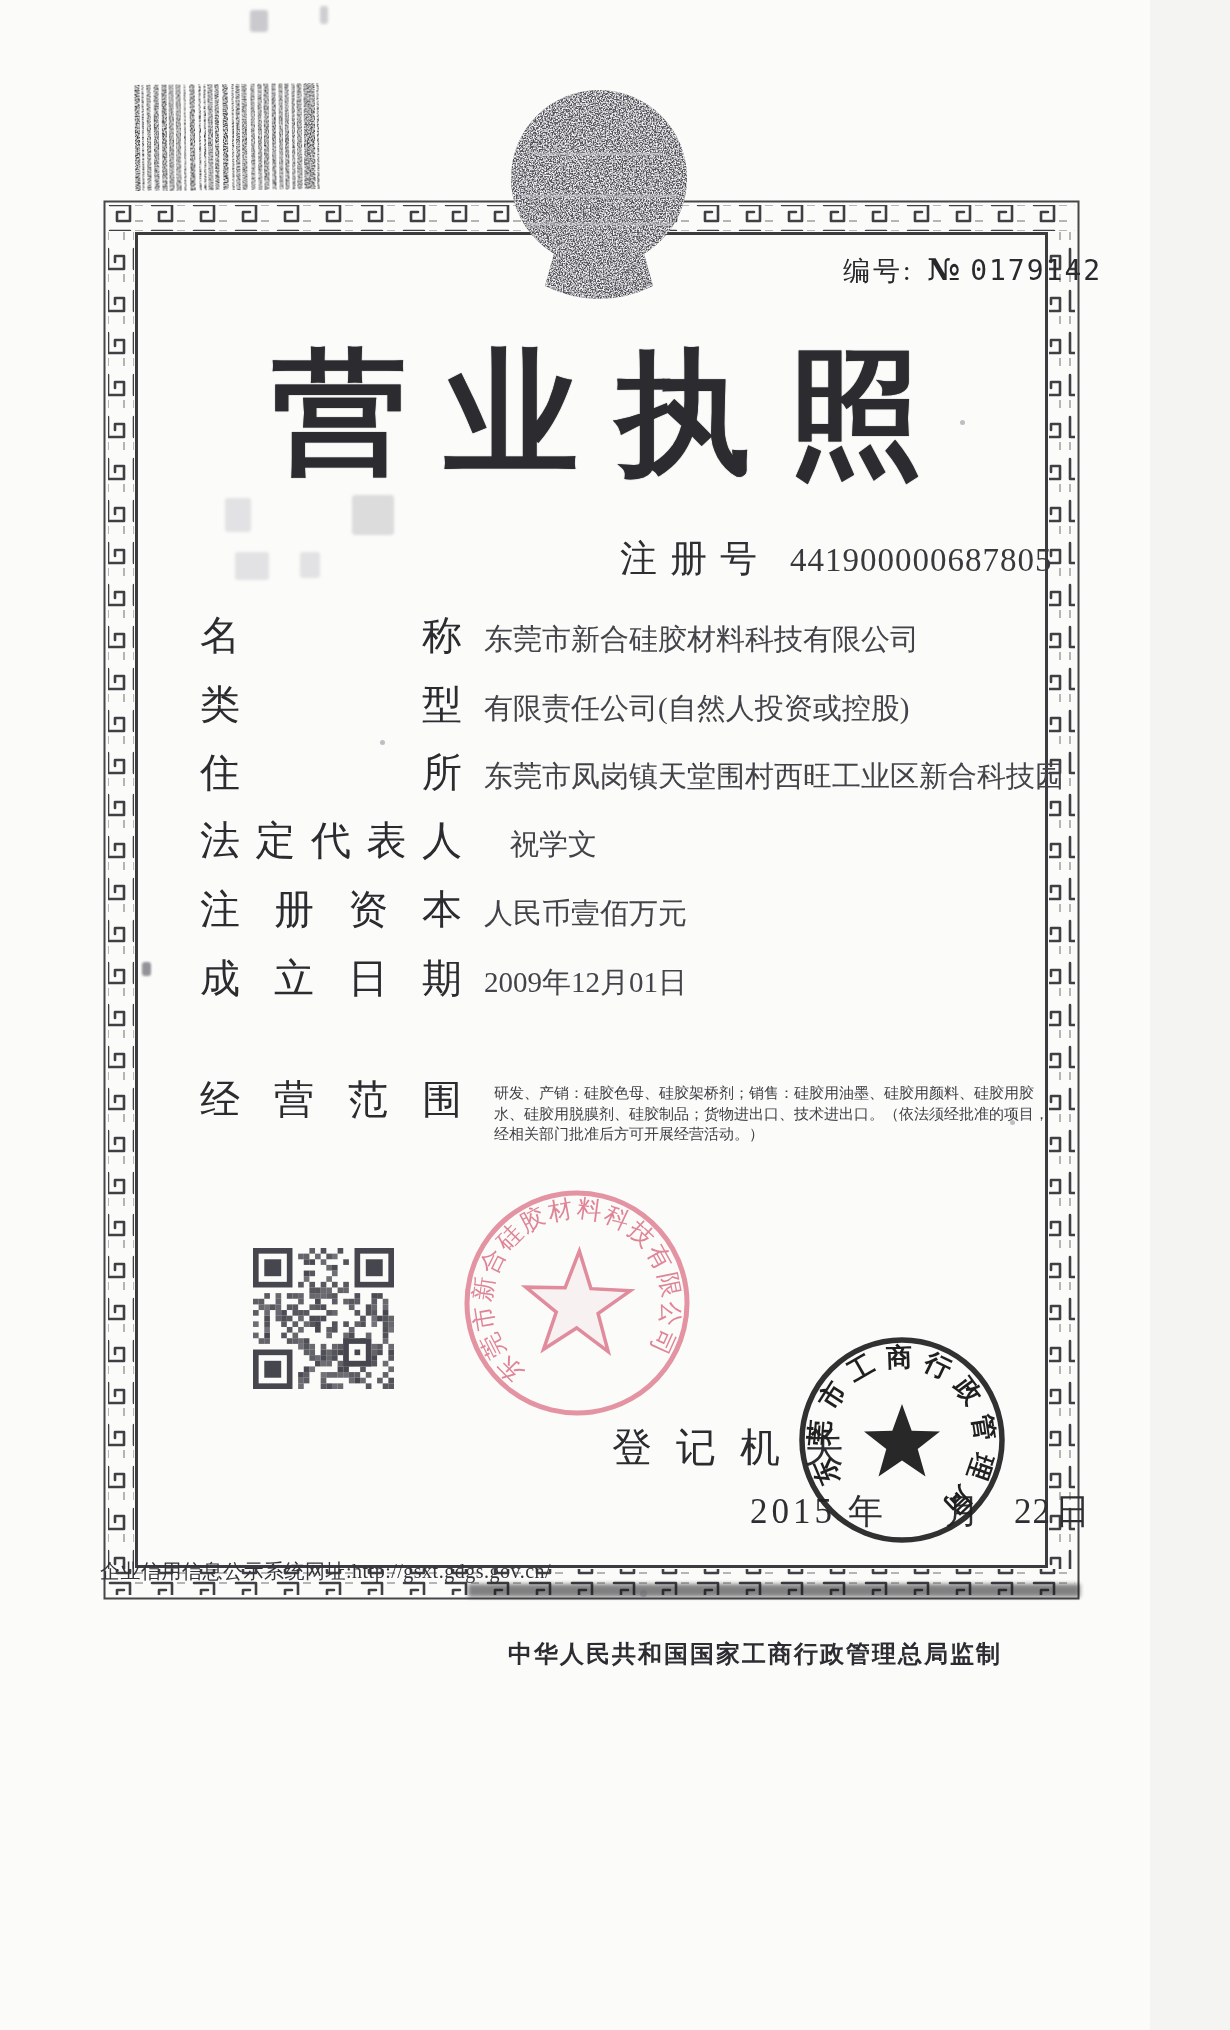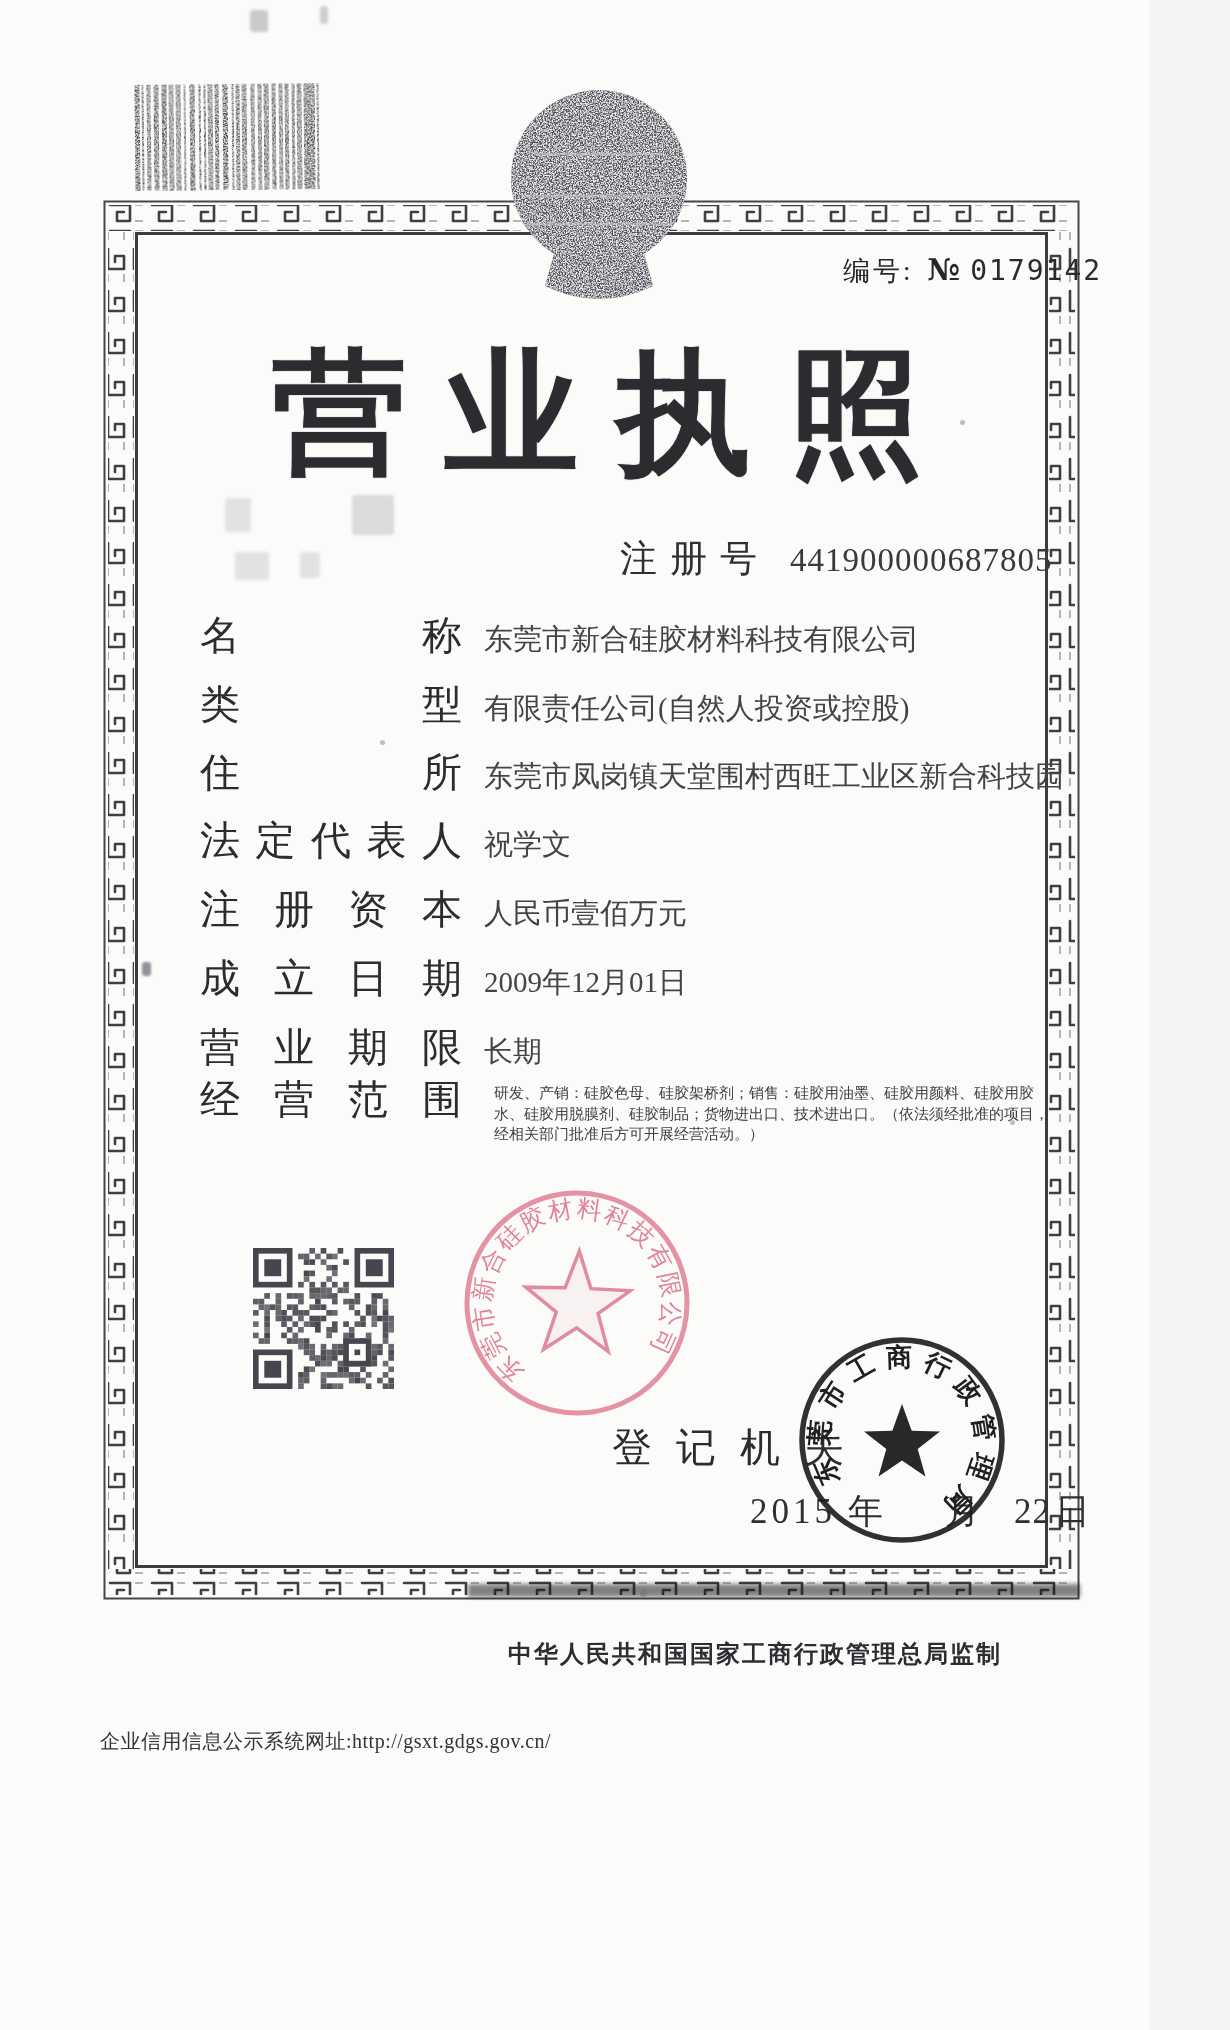--- a/index.html
+++ b/index.html
@@ -29,21 +29,21 @@
 
   
   .regline{position:absolute;left:620px;top:534px;z-index:5;white-space:nowrap;}
   .regline .rlab{font-size:37px;color:#2e2e33;letter-spacing:13px;}
   .regline .rval{font-size:33px;color:#38383d;letter-spacing:1px;margin-left:16px;font-family:"Liberation Serif",serif;}
 
   
   .row{position:absolute;left:200px;display:flex;z-index:5;}
   .row .lbl{width:262px;font-size:40px;color:#2b2b30;text-align:justify;text-align-last:justify;line-height:1.1;}
   .row .val{margin-left:22px;width:590px;font-size:29px;color:#43434a;padding-top:7px;line-height:1.25;}
-  .r0{top:614px;} .r1{top:683px;} .r2{top:751px;} .r3{top:819px;}
+  .r0{top:614px;} .r1{top:683px;} .r2{top:751px;} .r3{top:819px;gap:26px;}
   .r4{top:888px;} .r5{top:957px;} .r6{top:1026px;} .r7{top:1078px;gap:20px;}
   .row .val.scope{font-size:15px;line-height:1.38;width:558px;padding-top:5px;color:#3e3e44;margin-left:12px;}
 
   
   .red-seal{position:absolute;left:452px;top:1178px;transform:rotate(-8deg);z-index:6;opacity:.9;}
 
   
   .registrar{position:absolute;left:612px;top:1420px;font-size:40px;color:#2b2b30;letter-spacing:24px;z-index:5;white-space:nowrap;}
 
   
@@ -54,21 +54,21 @@
   .dateline .d{margin-left:34px;letter-spacing:1px;}
   .dateline .dl{margin-left:4px;}
 
   
   .black-stamp{position:absolute;left:790px;top:1328px;z-index:7;}
 
   
   .qr{position:absolute;left:253px;top:1248px;z-index:5;}
 
   
-  .footer-left{position:absolute;left:100px;top:1728px;font-size:20px;color:#33333a;z-index:5;letter-spacing:.5px;}
+  .footer-left{position:absolute;left:100px;top:1558px;font-size:20px;color:#33333a;z-index:5;letter-spacing:.5px;}
   .footer-right{position:absolute;right:148px;top:1638px;font-size:24px;font-weight:bold;color:#2c2c32;letter-spacing:2px;z-index:5;}
 
   
   .smudge{position:absolute;background:rgba(118,118,132,.18);filter:blur(1.6px);border-radius:3px;z-index:2;}
   .sm1{left:225px;top:498px;width:26px;height:34px;}
   .sm2{left:352px;top:495px;width:42px;height:40px;background:rgba(110,110,125,.22);}
   .sm3{left:235px;top:552px;width:34px;height:28px;}
   .sm4{left:300px;top:552px;width:20px;height:26px;}
   .sm5{left:250px;top:10px;width:18px;height:22px;background:rgba(90,90,105,.3);}
   .sm6{left:320px;top:6px;width:8px;height:18px;background:rgba(90,90,105,.28);}
@@ -187,24 +187,20 @@
     <span class="lbl">法定代表人</span>
     <span class="val">祝学文</span>
   </div>
   <div class="row r4">
     <span class="lbl">注册资本</span>
     <span class="val">人民币壹佰万元</span>
   </div>
   <div class="row r5">
     <span class="lbl">成立日期</span>
     <span class="val">2009年12月01日</span>
-  </div>
-  <div class="row r6">
-    <span class="lbl">营业期限</span>
-    <span class="val">长期</span>
   </div>
   <div class="row r7">
     <span class="lbl">经营范围</span>
     <span class="val scope">研发、产销：硅胶色母、硅胶架桥剂；销售：硅胶用油墨、硅胶用颜料、硅胶用胶水、硅胶用脱膜剂、硅胶制品；货物进出口、技术进出口。（依法须经批准的项目，经相关部门批准后方可开展经营活动。）</span>
   </div>
 
   <svg class="red-seal" width="250" height="250">
     <circle cx="125" cy="125" r="110" fill="none" stroke="#d96a80" stroke-width="5" opacity="0.8"></circle>
     <path id="rsArc" d="M64.2 185.8 A86 86 0 1 1 185.8 185.8" fill="none"></path>
     <text font-size="24.5" fill="#d96a80" font-family="Liberation Sans, sans-serif" opacity="0.9">

